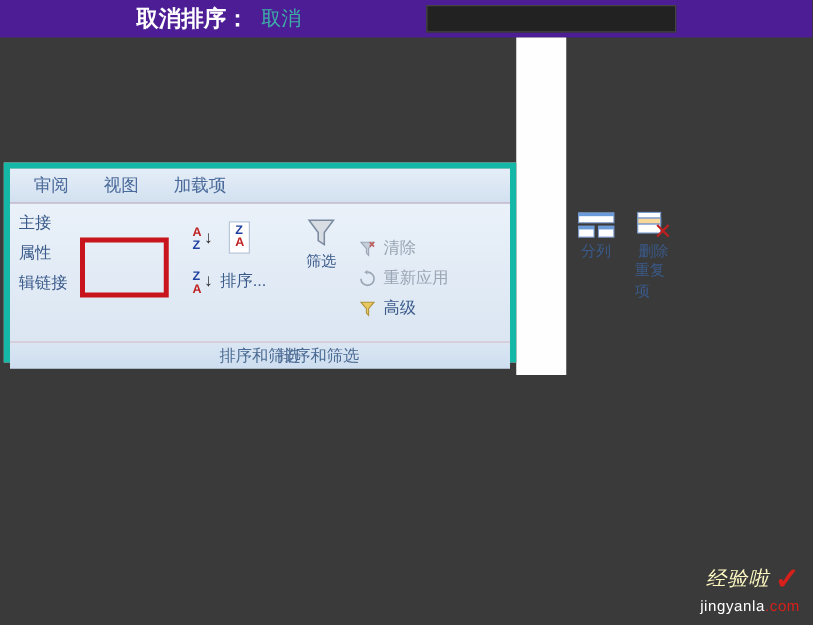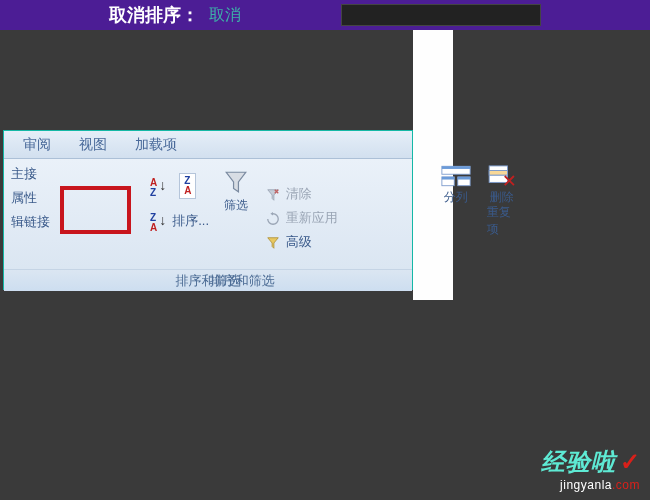--- a/index.html
+++ b/index.html
@@ -45,21 +45,21 @@
       margin-left: 100px;
       border: 1px solid #444;
     }
     .ribbon-container {
       position: absolute;
       top: 130px;
       left: 3px;
       width: 410px;
       height: 160px;
       background: #fca5a5;
-      border: 1px solid #14b8a6;
+      border: 5px solid #14b8a6;
     }
     .tabs {
       height: 28px;
       background: linear-gradient(#e5eef8, #d2e0ef);
       border-bottom: 1px solid #acc0d7;
       display: flex;
       align-items: center;
       padding-left: 5px;
     }
     .tab {
@@ -200,23 +200,23 @@
       right: 10px;
       display: flex;
       flex-direction: column;
       align-items: flex-end;
     }
     .wm-top {
       display: flex;
       align-items: center;
     }
     .wm-text {
-      color: #5eead4;
-      font-size: 24px;
-      font-weight: bold;
+      color: #fef9c3;
+      font-size: 16px;
+      font-weight: normal;
       font-style: italic;
       letter-spacing: 1px;
     }
     .wm-check {
       color: #d8201a;
       font-size: 24px;
       font-weight: bold;
       margin-left: 4px;
     }
     .wm-url {
@@ -286,21 +286,21 @@
               <span class="sort-icon-az">
                 <span class="z">Z</span>
                 <span class="a">A</span>
                 <span class="sort-arrow">↓</span>
               </span>
             </div>
             <span class="small-btn">排序...</span>
           </div>
         </div>
 
-        <div class="big-btn" style="margin-left:5px;margin-top:4px">
+        <div class="big-btn" style="margin-left:22px;margin-top:4px">
           <svg class="funnel-icon" viewBox="0 0 32 32">
             <path d="M4 4 L28 4 L19 16 L19 28 L13 24 L13 16 Z" fill="#d8dde4" stroke="#7a8aa0" stroke-width="1.5"></path>
           </svg>
           <span class="label">筛选</span>
         </div>
 
         <div class="vstack" style="margin-left:8px;margin-top:20px">
           <div class="small-btn disabled">
             <svg class="adv-icon" viewBox="0 0 16 16">
               <path d="M2 2 L14 2 L9 8 L9 14 L7 12 L7 8 Z" fill="#c5cdd8" stroke="#9aa5b5"></path>

